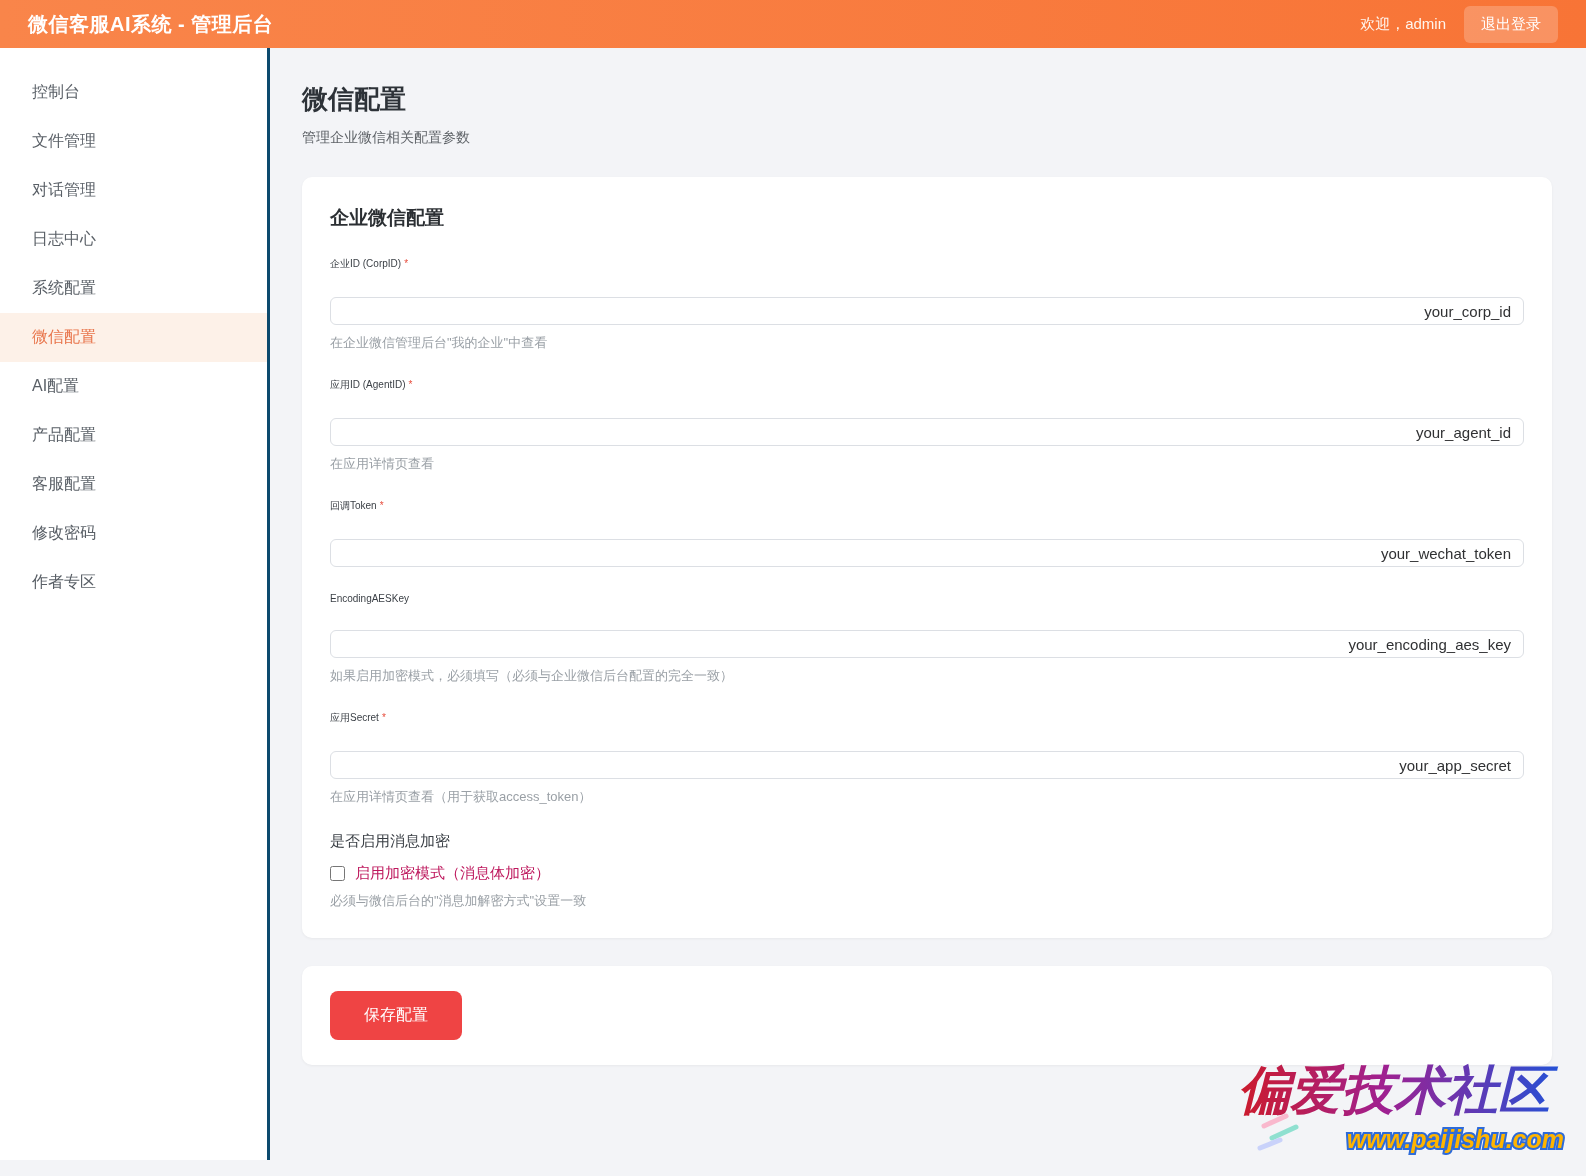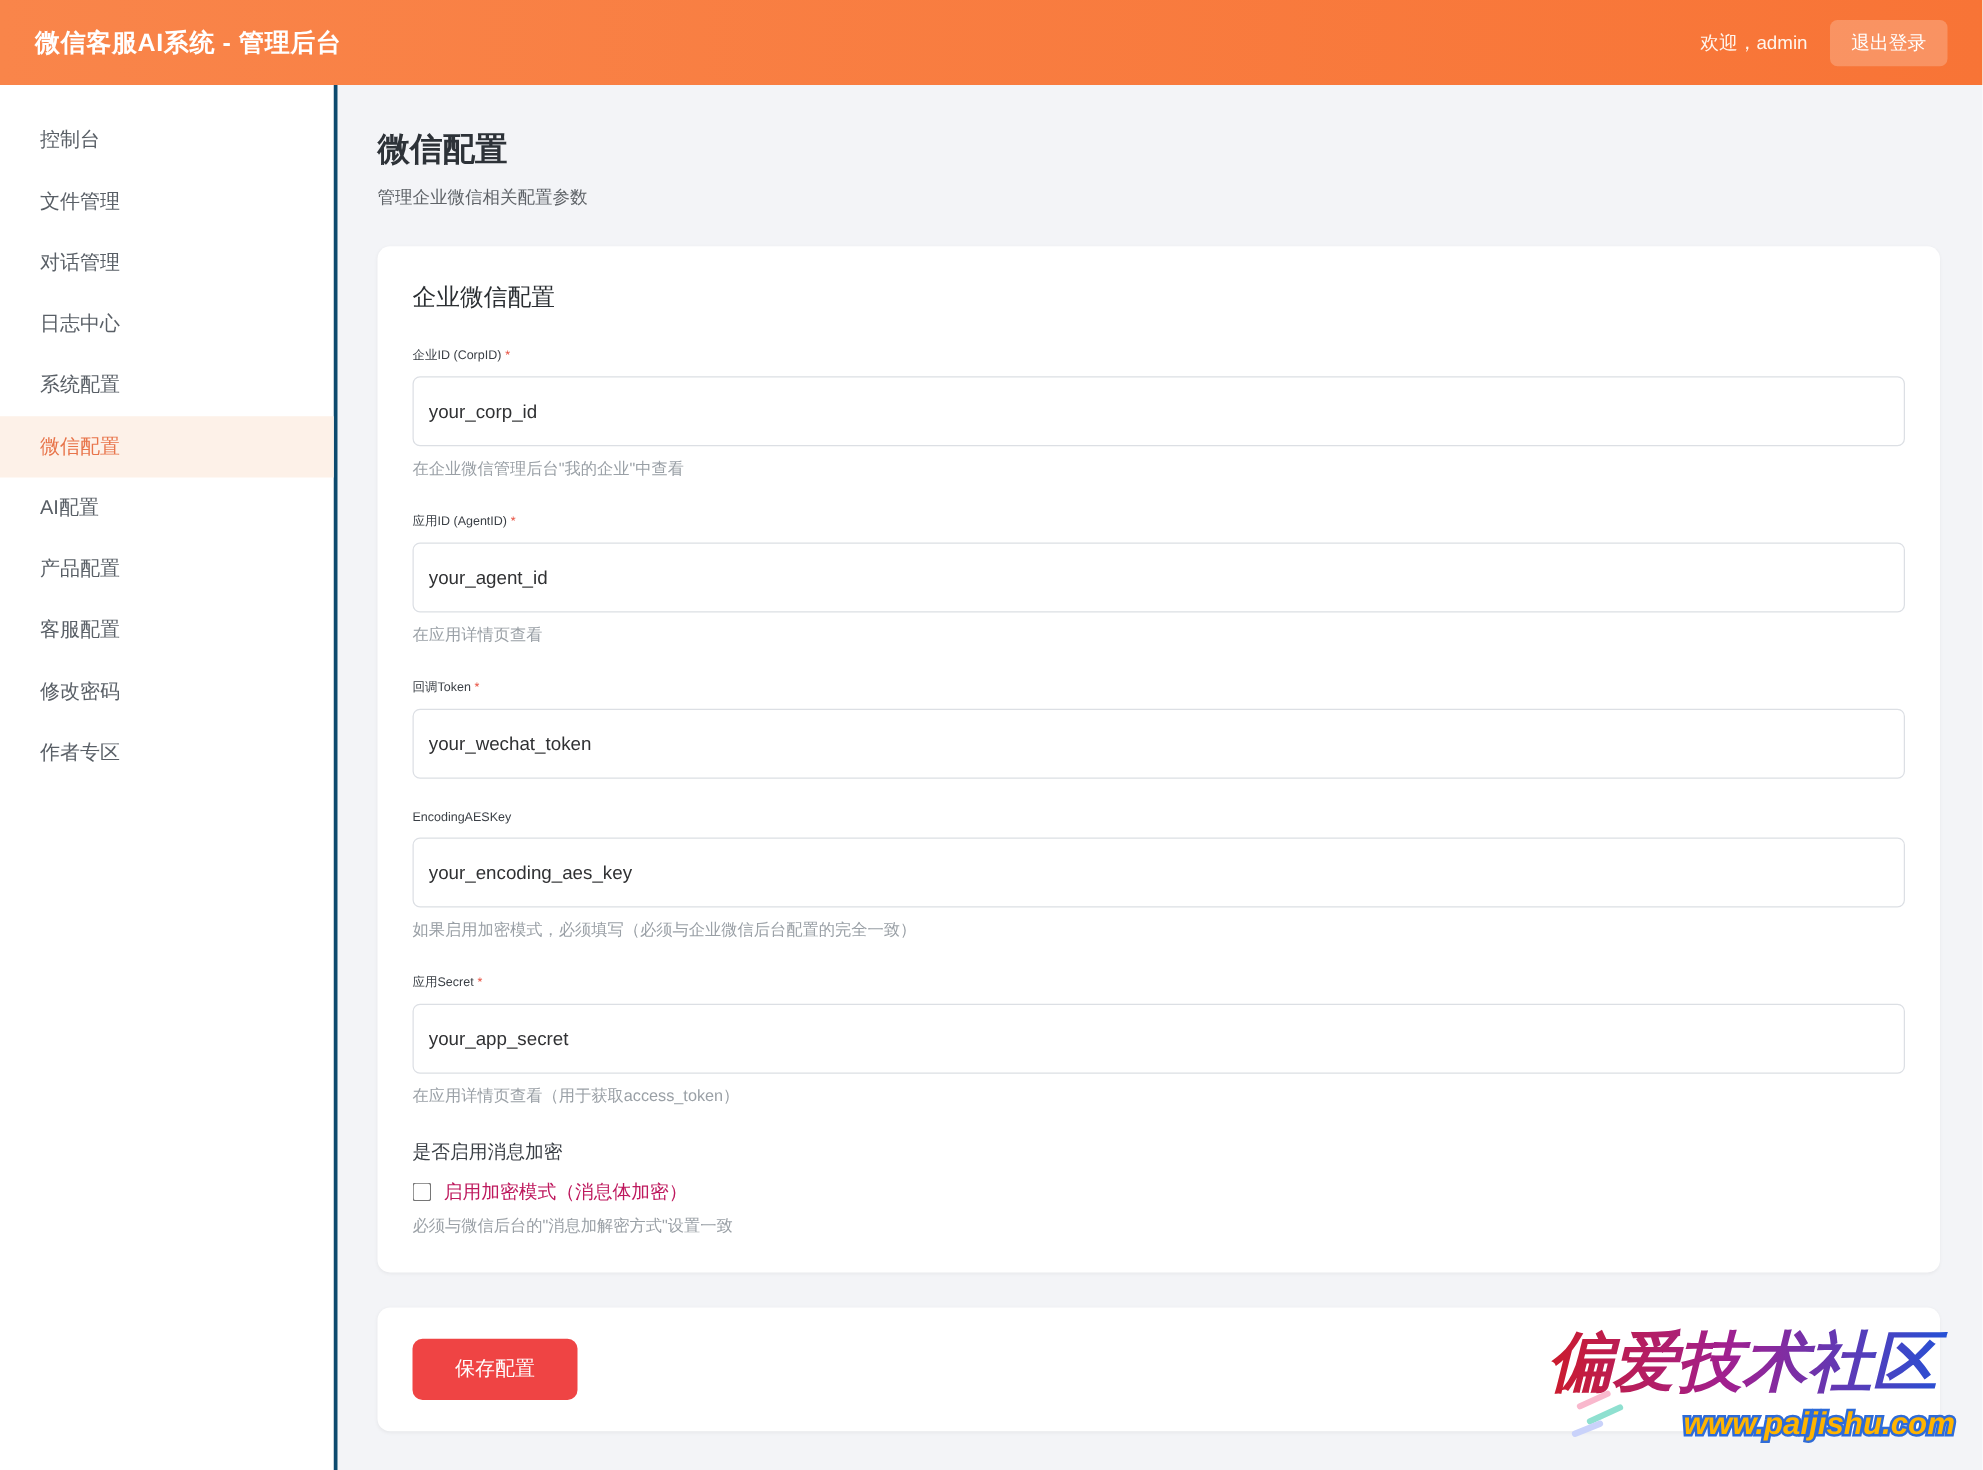--- a/index.html
+++ b/index.html
@@ -7,21 +7,21 @@
   body {
     font-family:"Liberation Sans","DejaVu Sans",sans-serif;
     background:#f3f4f7;
     position:relative;
     overflow:hidden;
     color:#333;
   }
 
   
   .topbar {
-    height:68px;
+    height:48px;
     background:linear-gradient(90deg,#f9854a 0%,#f87436 100%);
     display:flex; align-items:center; justify-content:space-between;
     padding:0 28px;
   }
   .topbar .app-title { color:#fff; font-size:20px; font-weight:bold; letter-spacing:.5px; }
   .topbar-right { display:flex; align-items:center; gap:18px; }
   .welcome { color:rgba(255,250,244,.97); font-size:15px; }
   .logout-btn {
     background:rgba(255,255,255,.22);
     color:#fff; font-size:15px; border:none; cursor:pointer;
@@ -42,31 +42,31 @@
   .main { flex:1; padding:34px 34px 0 32px; overflow:hidden; }
   .page-title { font-size:26px; font-weight:bold; color:#2d3238; }
   .page-subtitle { font-size:14px; color:#5f6368; margin-top:12px; }
 
   
   .card {
     background:#fff; border-radius:10px;
     box-shadow:0 1px 3px rgba(0,0,0,.05);
     padding:28px; margin-top:30px;
   }
-  .card-title { font-size:19px; font-weight:normal; color:#2b2f33; margin-bottom:26px; }
+  .card-title { font-size:19px; font-weight:bold; color:#2b2f33; margin-bottom:26px; }
 
   .field { margin-bottom:26px; }
   .field-label { font-size:10px; color:#3a3f45; font-weight:400; }
   .star { color:#e74c3c; margin-left:3px; }
   .field input[type=text] {
-    display:block; width:100%; height:56px; margin-top:10px;
+    display:block; width:100%; height:28px; margin-top:26px;
     border:1px solid #dcdfe4; border-radius:6px;
     padding:0 12px; font-size:15px; color:#303133;
     font-family:"Liberation Sans","DejaVu Sans",sans-serif;
-    outline:none; background:#fff;
+    outline:none; background:#fff;text-align:right;
   }
   .hint { font-size:13px; color:#9aa0a6; margin-top:9px; }
 
   .check-group-label { font-size:15px; color:#3a3f45; font-weight:500; }
   .check-row { display:flex; align-items:center; gap:10px; margin-top:13px; }
   .check-row input[type=checkbox] {
     width:15px; height:15px; accent-color:#f87c3e; cursor:pointer;
   }
   .check-row label { font-size:15px; color:#be185d; cursor:pointer; }
   .check-hint { font-size:13px; color:#9aa0a6; margin-top:9px; }

